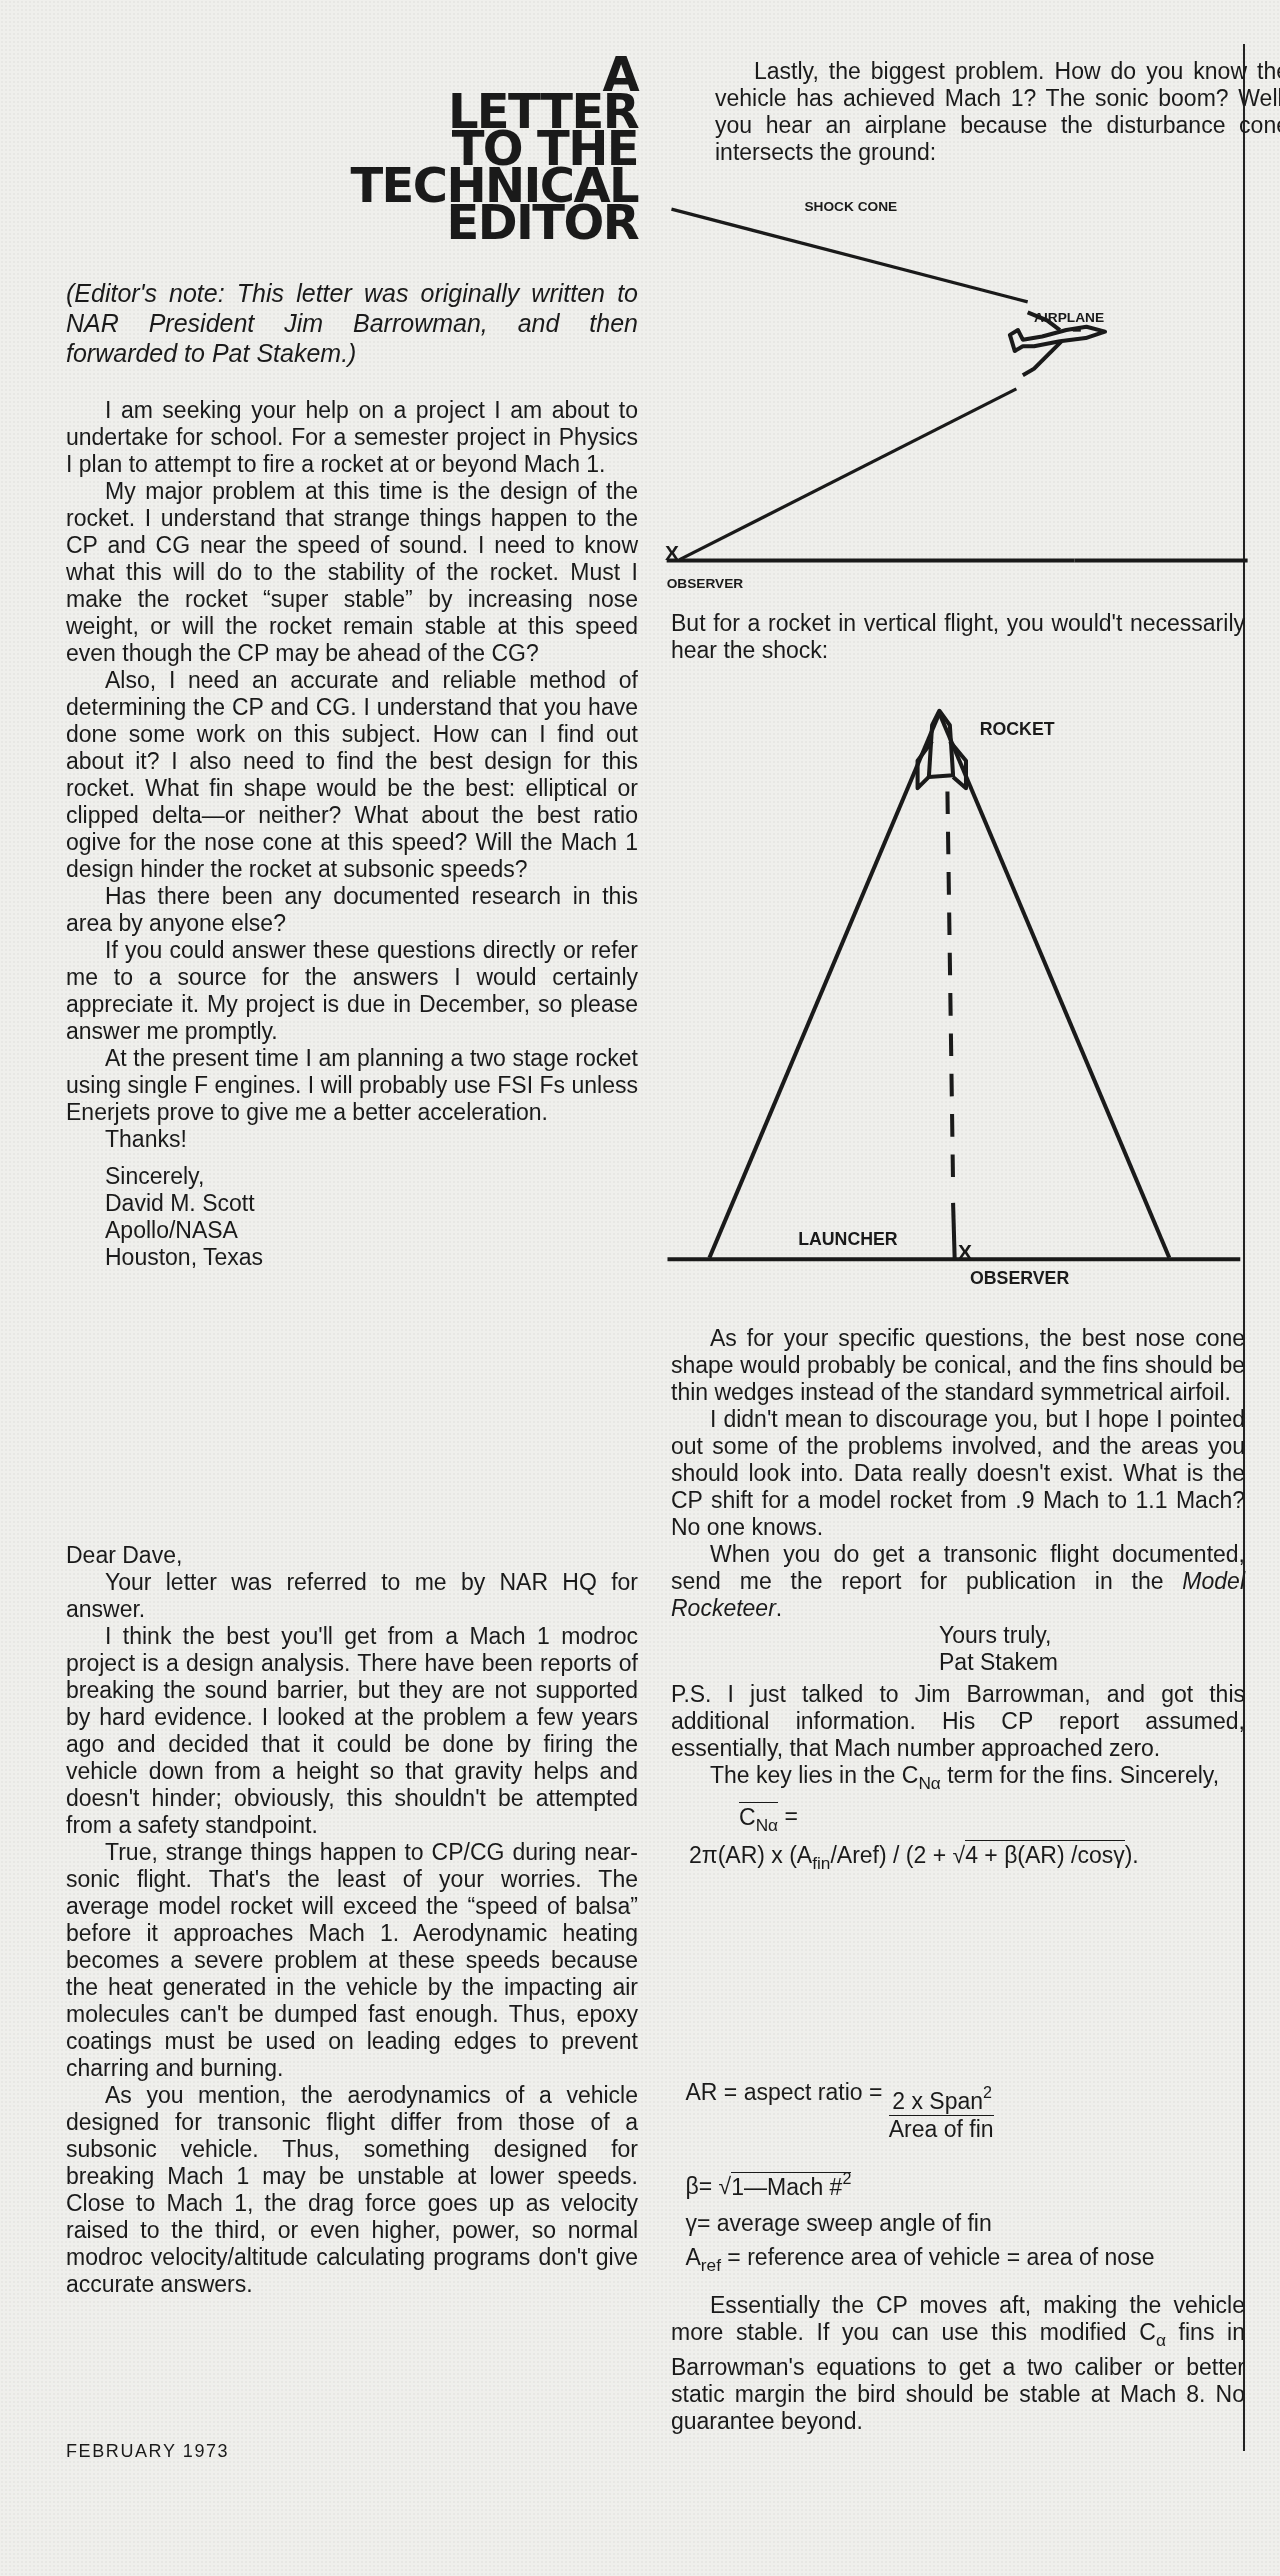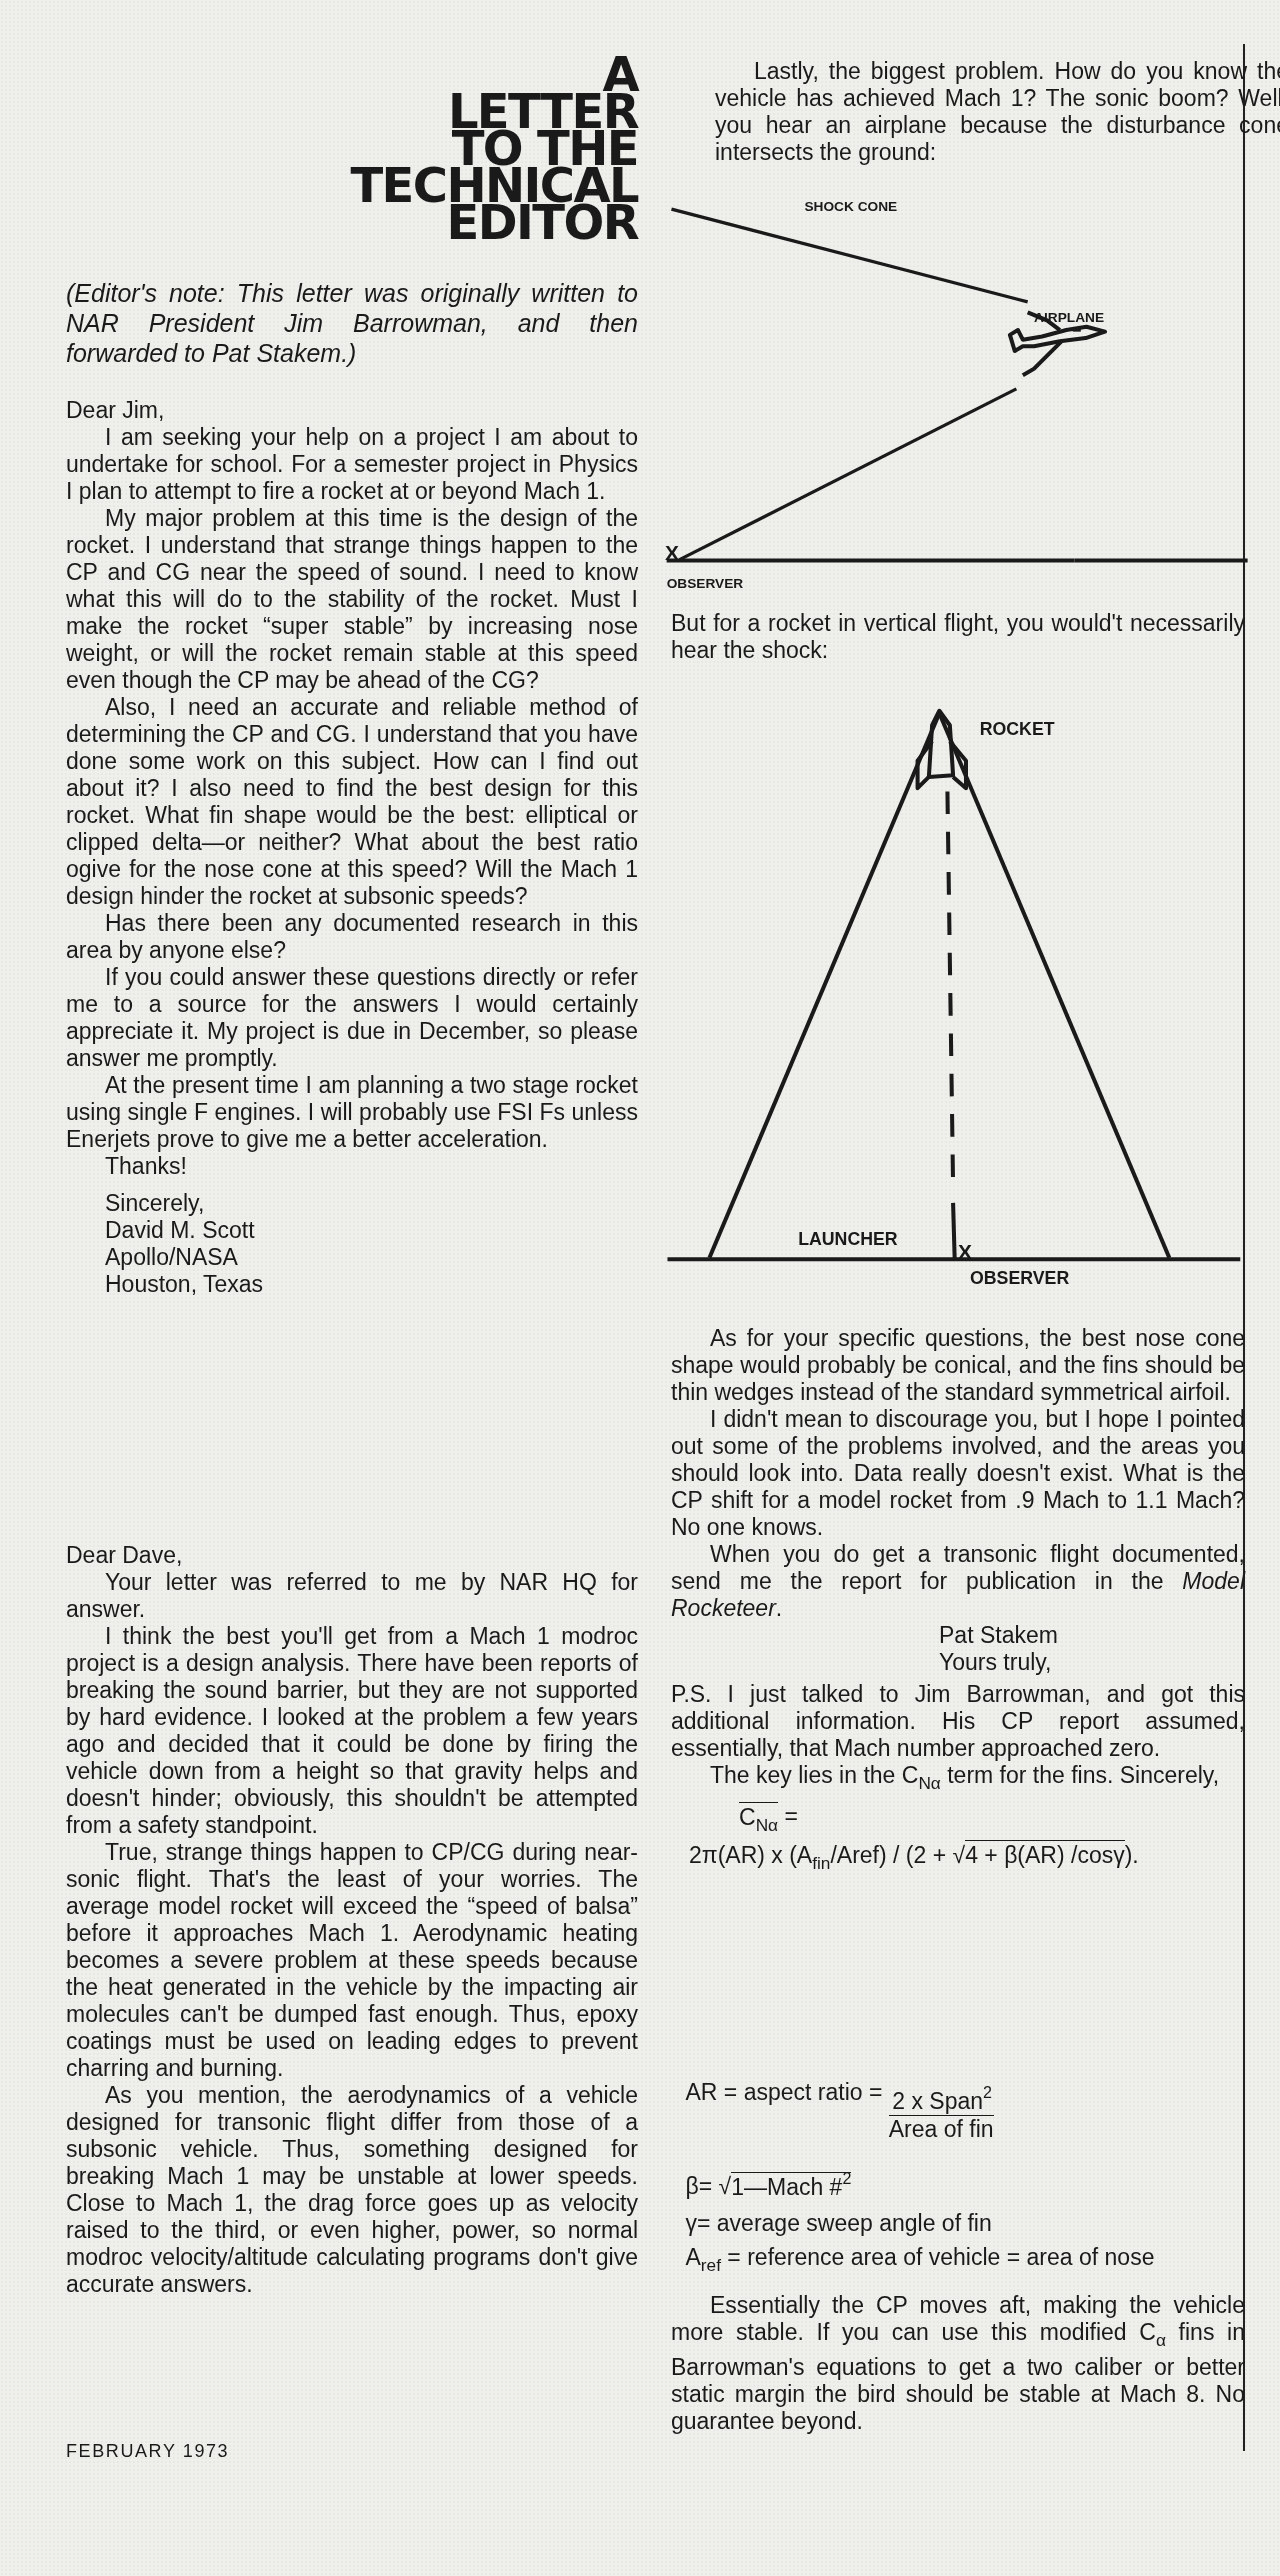--- a/index.html
+++ b/index.html
@@ -57,21 +57,20 @@
       <div>A</div>
       <div>LETTER</div>
       <div>TO THE</div>
       <div>TECHNICAL</div>
       <div>EDITOR</div>
     </div>
 
     <div class="editor-note">(Editor's note: This letter was originally written to NAR President Jim Barrowman, and then forwarded to Pat Stakem.)</div>
 
     <div class="letter1 body">
-      <p class="p noindent">Dear Jim,</p>
       <p class="p">I am seeking your help on a project I am about to undertake for school. For a semester project in Physics I plan to attempt to fire a rocket at or beyond Mach 1.</p>
       <p class="p">My major problem at this time is the design of the rocket. I understand that strange things happen to the CP and CG near the speed of sound. I need to know what this will do to the stability of the rocket. Must I make the rocket “super stable” by increasing nose weight, or will the rocket remain stable at this speed even though the CP may be ahead of the CG?</p>
       <p class="p">Also, I need an accurate and reliable method of determining the CP and CG. I understand that you have done some work on this subject. How can I find out about it? I also need to find the best design for this rocket. What fin shape would be the best: elliptical or clipped delta—or neither? What about the best ratio ogive for the nose cone at this speed? Will the Mach 1 design hinder the rocket at subsonic speeds?</p>
       <p class="p">Has there been any documented research in this area by anyone else?</p>
       <p class="p">If you could answer these questions directly or refer me to a source for the answers I would certainly appreciate it. My project is due in December, so please answer me promptly.</p>
       <p class="p">At the present time I am planning a two stage rocket using single F engines. I will probably use FSI Fs unless Enerjets prove to give me a better acceleration.</p>
       <div class="sig">Thanks!</div>
       <div style="height:9.7px"></div>
       <div class="sig">Sincerely,</div>
       <div class="sig">David M. Scott</div>
@@ -130,22 +129,22 @@
       <text x="395" y="52" font-size="22">ROCKET</text>
       <text x="170" y="684" font-size="22">LAUNCHER</text>
       <text x="368" y="702" font-size="26">X</text>
       <text x="383" y="733" font-size="22">OBSERVER</text>
     </svg>
 
     <div class="r3 body">
       <p class="p">As for your specific questions, the best nose cone shape would probably be conical, and the fins should be thin wedges instead of the standard symmetrical airfoil.</p>
       <p class="p">I didn't mean to discourage you, but I hope I pointed out some of the problems involved, and the areas you should look into. Data really doesn't exist. What is the CP shift for a model rocket from .9 Mach to 1.1 Mach? No one knows.</p>
       <p class="p"><span>When you do get a transonic flight documented, send me the report for publication in the </span><em>Model Rocketeer</em><span>.</span></p>
+      <div style="padding-left:268px">Yours truly,</div>
       <div style="padding-left:268px">Pat Stakem</div>
-      <div style="padding-left:268px">Yours truly,</div>
       <div style="height:4.8px"></div>
       <p class="p noindent">P.S. I just talked to Jim Barrowman, and got this additional information. His CP report assumed, essentially, that Mach number approached zero.</p>
       <p class="p"><span>The key lies in the C</span><span class="sub">Nα</span><span> term for the fins. Sincerely,</span></p>
       <div style="padding-left:68px; margin-top:6.5px"><span class="overline"><span>C</span><span class="sub">Nα</span></span><span> =</span></div>
       <div style="padding-left:18px; margin-top:3.2px; white-space:nowrap"><span>2π(AR) x (A</span><span class="sub">fin</span><span>/Aref) / (2 + √</span><span class="overline">4 + β(AR) /cosγ</span><span>).</span></div>
     </div>
 
     <div class="r4 body" style="top:2079px; text-align:left">
       <div style="padding-left:14.5px; white-space:nowrap"><span>AR = aspect ratio = </span><span class="frac"><span class="num"><span>2 x Span</span><span class="sup">2</span></span><span class="den">Area of fin</span></span></div>
       <div style="padding-left:14.5px; margin-top:21px"><span>β= √</span><span class="overline"><span>1—Mach #</span><span class="sup">2</span></span></div>

